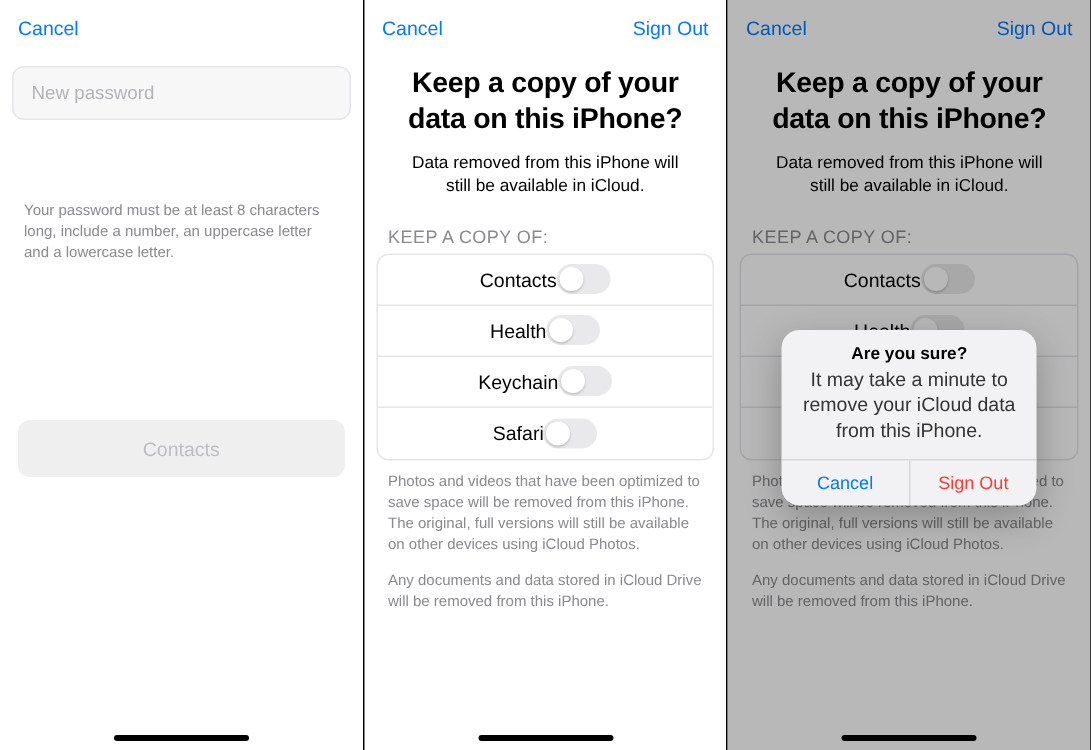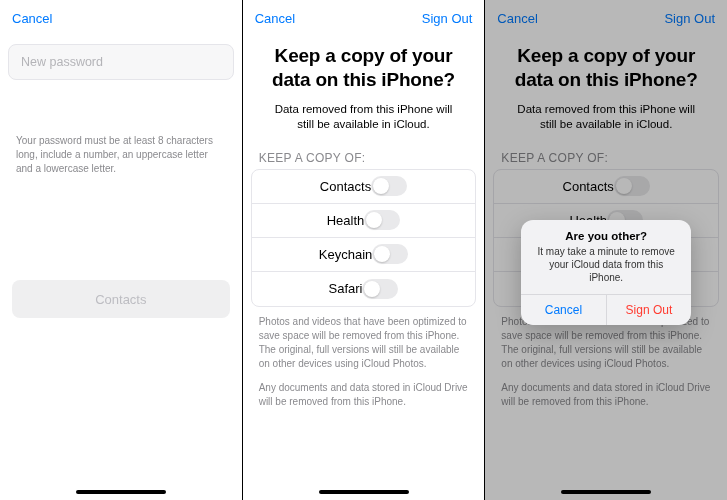--- a/index.html
+++ b/index.html
@@ -156,21 +156,21 @@
     overflow: hidden;
     box-shadow: 0 8px 24px rgba(0,0,0,.25);
   }
   .alert-title {
     font-size: 11.5px;
     font-weight: 600;
     text-align: center;
     padding: 10px 10px 0;
   }
   .alert-msg {
-    font-size: 10px;
+    font-size: 13px;
     text-align: center;
     padding: 3px 12px 10px;
     line-height: 1.3;
     color: #333;
   }
   .alert-buttons {
     display: flex;
     border-top: 1px solid #d8d8dc;
   }
   .alert-btn {
@@ -253,21 +253,21 @@
     <div class="row">
       <span>Safari</span>
       <span class="toggle"></span>
     </div>
   </div>
   <div class="footnote">Photos and videos that have been optimized to save space will be removed from this iPhone. The original, full versions will still be available on other devices using iCloud Photos.</div>
   <div class="footnote">Any documents and data stored in iCloud Drive will be removed from this iPhone.</div>
 
   <div class="dim-overlay"></div>
   <div class="alert">
-    <div class="alert-title">Are you other?</div>
+    <div class="alert-title">Are you sure?</div>
     <div class="alert-msg">It may take a minute to remove your iCloud data from this iPhone.</div>
     <div class="alert-buttons">
       <div class="alert-btn">Cancel</div>
       <div class="alert-btn destructive">Sign Out</div>
     </div>
   </div>
   <div class="home-indicator"></div>
 </div>
 
 </body></html>

